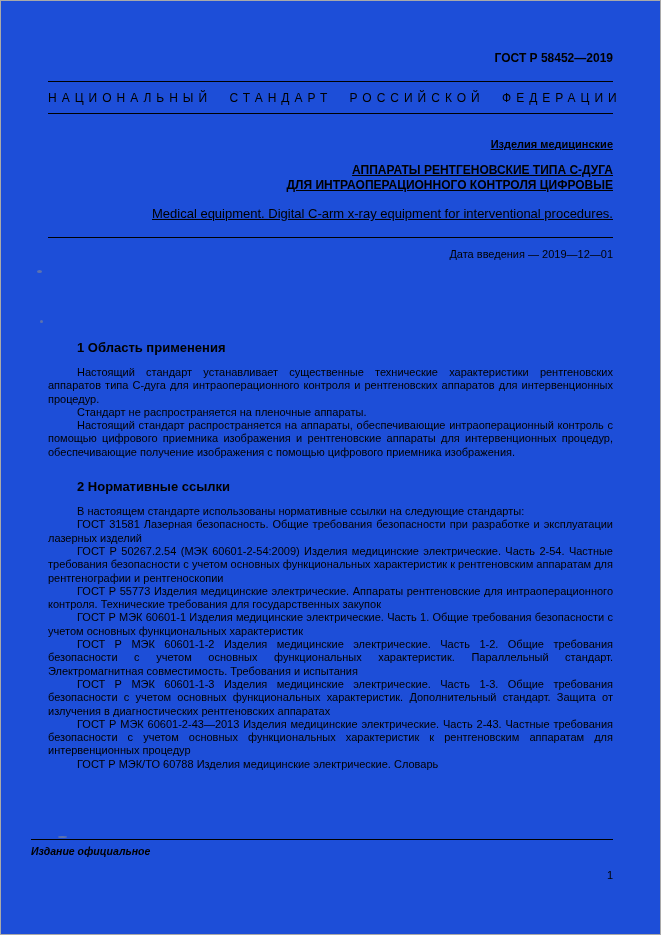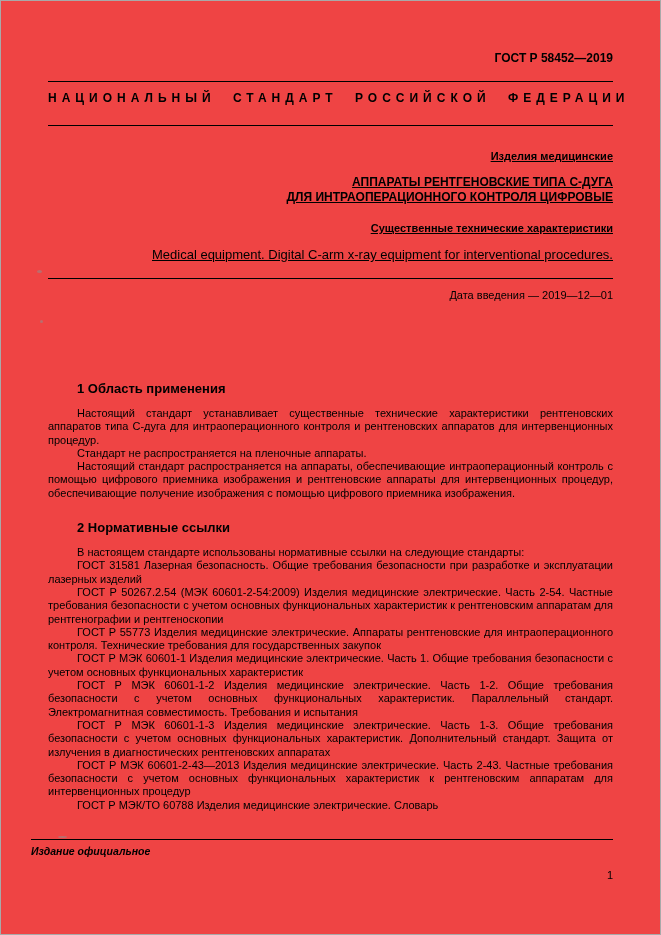--- a/index.html
+++ b/index.html
@@ -1,39 +1,39 @@
 <!DOCTYPE html>
 <html lang="ru"><head>
 <meta charset="utf-8">
 <style>
   html, body { margin: 0; padding: 0; background: #ffffff; }
   .page {
     position: relative;
     width: 661px;
     height: 935px;
     box-sizing: border-box;
-    background: #ef4444;
+    background: #1d4ed8;
     border: 1px solid #a9a9a9;
     padding: 50px 47px 0 47px;
     font-family: "Liberation Sans", "DejaVu Sans", sans-serif;
     color: #000;
     overflow: hidden;
   }
   .doc-number {
     text-align: right;
     font-weight: bold;
     font-size: 12px;
     margin-bottom: 16px;
   }
   .banner {
     border-top: 1.5px solid #000;
     border-bottom: 1.5px solid #000;
-    padding: 9px 0 20px 0;
+    padding: 9px 0 8px 0;
     text-align: center;
-    font-weight: bold;
+    font-weight: normal;
     font-size: 12px;
     letter-spacing: 5px;
     word-spacing: 9px;
     white-space: nowrap;
   }
   .title-block { text-align: right; margin-top: 24px; text-decoration: underline; }
   .doc-group { font-weight: bold; font-size: 11px; }
   .main-title { font-weight: bold; font-size: 12px; line-height: 15px; margin-top: 13px; }
   .subtitle { font-weight: bold; font-size: 11px; margin-top: 17px; }
   .title-en { font-size: 13px; line-height: 12px; margin-top: 15px; }
@@ -77,21 +77,20 @@
   <div class="doc-number">ГОСТ Р 58452—2019</div>
 
   <div class="banner">НАЦИОНАЛЬНЫЙ СТАНДАРТ РОССИЙСКОЙ ФЕДЕРАЦИИ</div>
 
   <div class="title-block">
     <div class="doc-group">Изделия медицинские</div>
     <div class="main-title">
       <div>АППАРАТЫ РЕНТГЕНОВСКИЕ ТИПА С-ДУГА</div>
       <div>ДЛЯ ИНТРАОПЕРАЦИОННОГО КОНТРОЛЯ ЦИФРОВЫЕ</div>
     </div>
-    <div class="subtitle">Существенные технические характеристики</div>
     <div class="title-en">
       <div>Medical equipment. Digital C-arm x-ray equipment for interventional procedures.</div>
     </div>
   </div>
 
   <hr class="rule">
 
   <div class="effective-date">Дата введения — 2019—12—01</div>
 
   <div class="section section-1">

